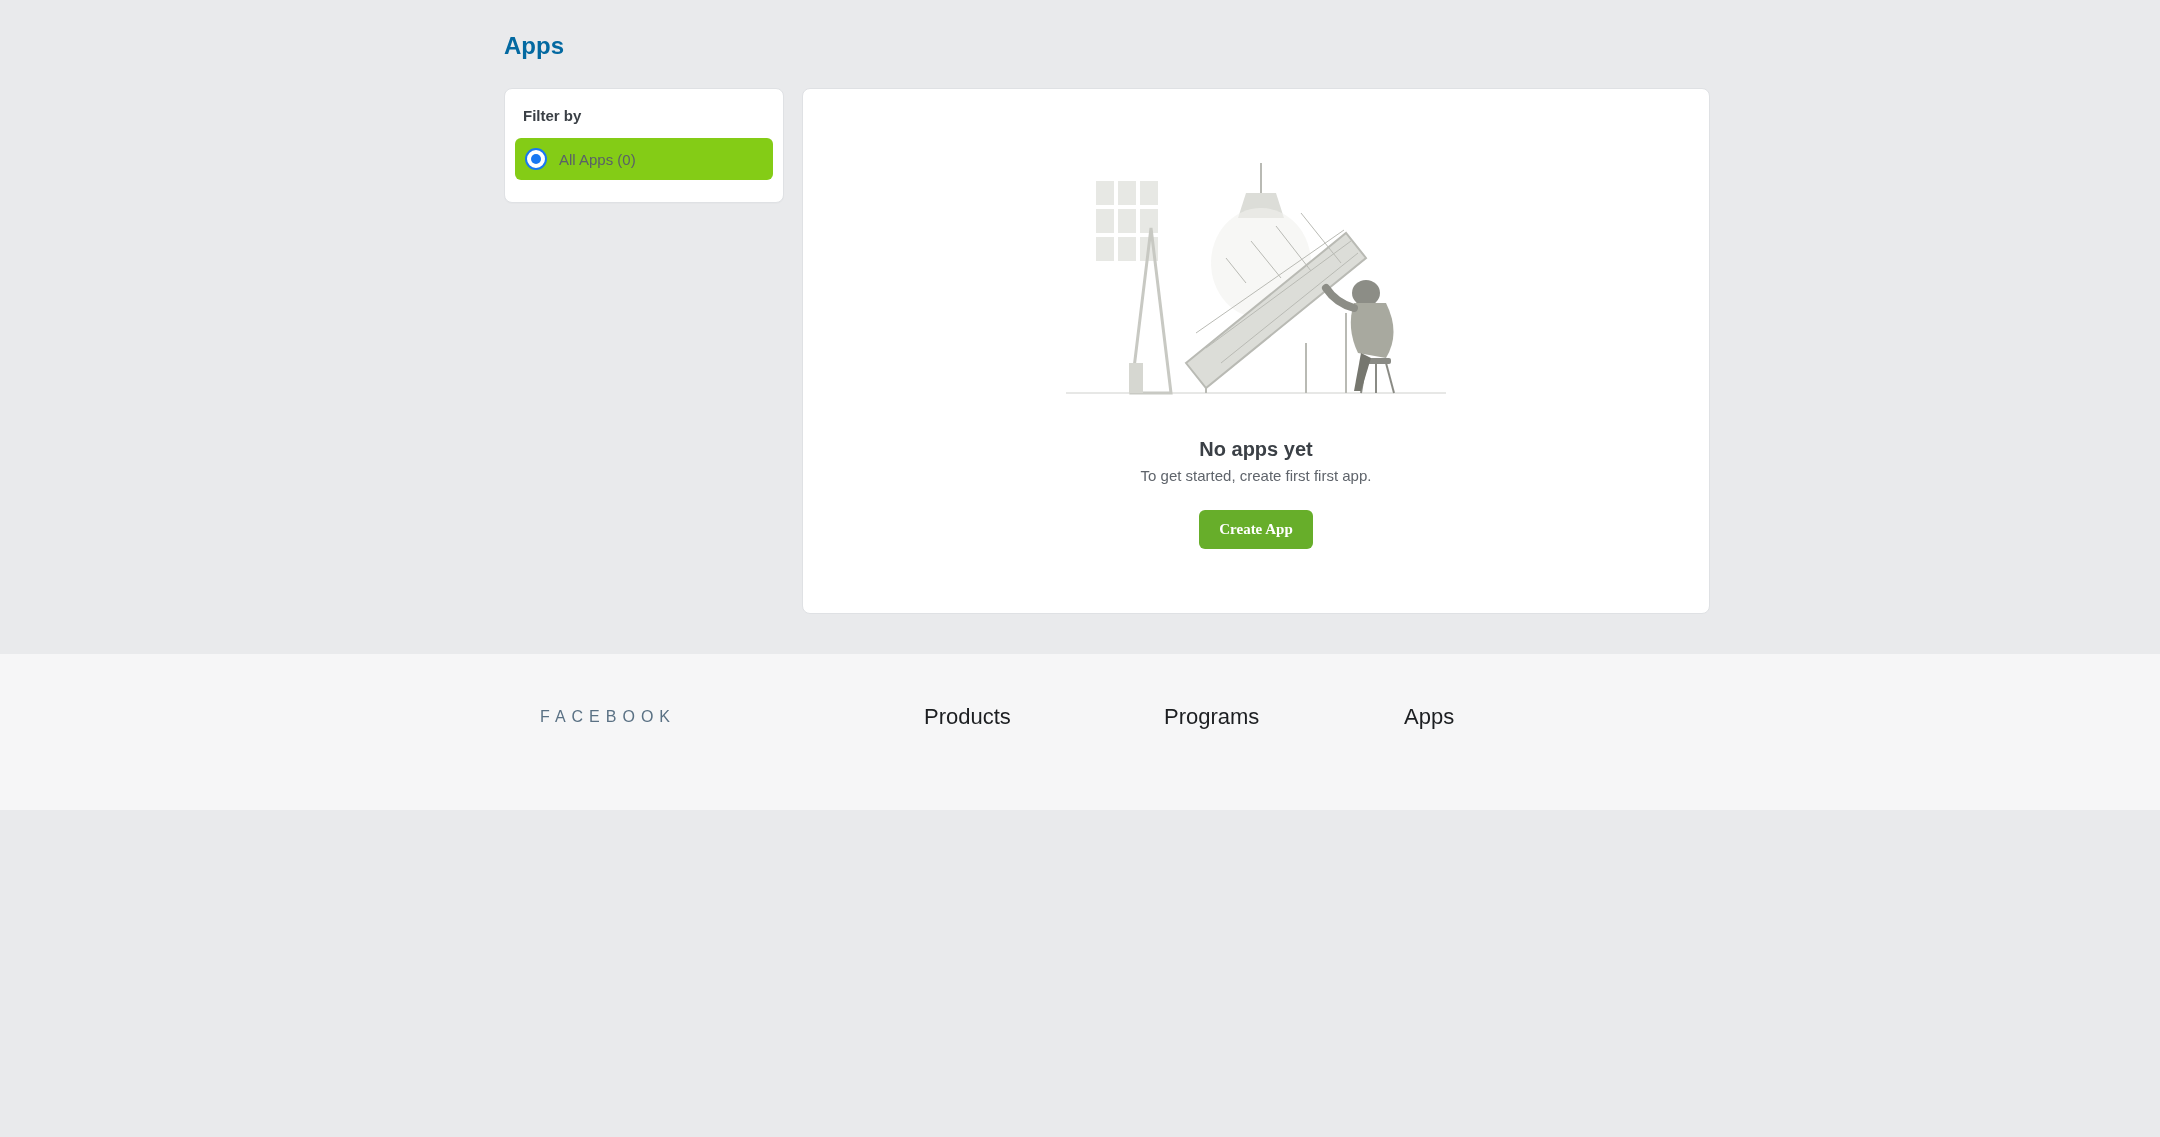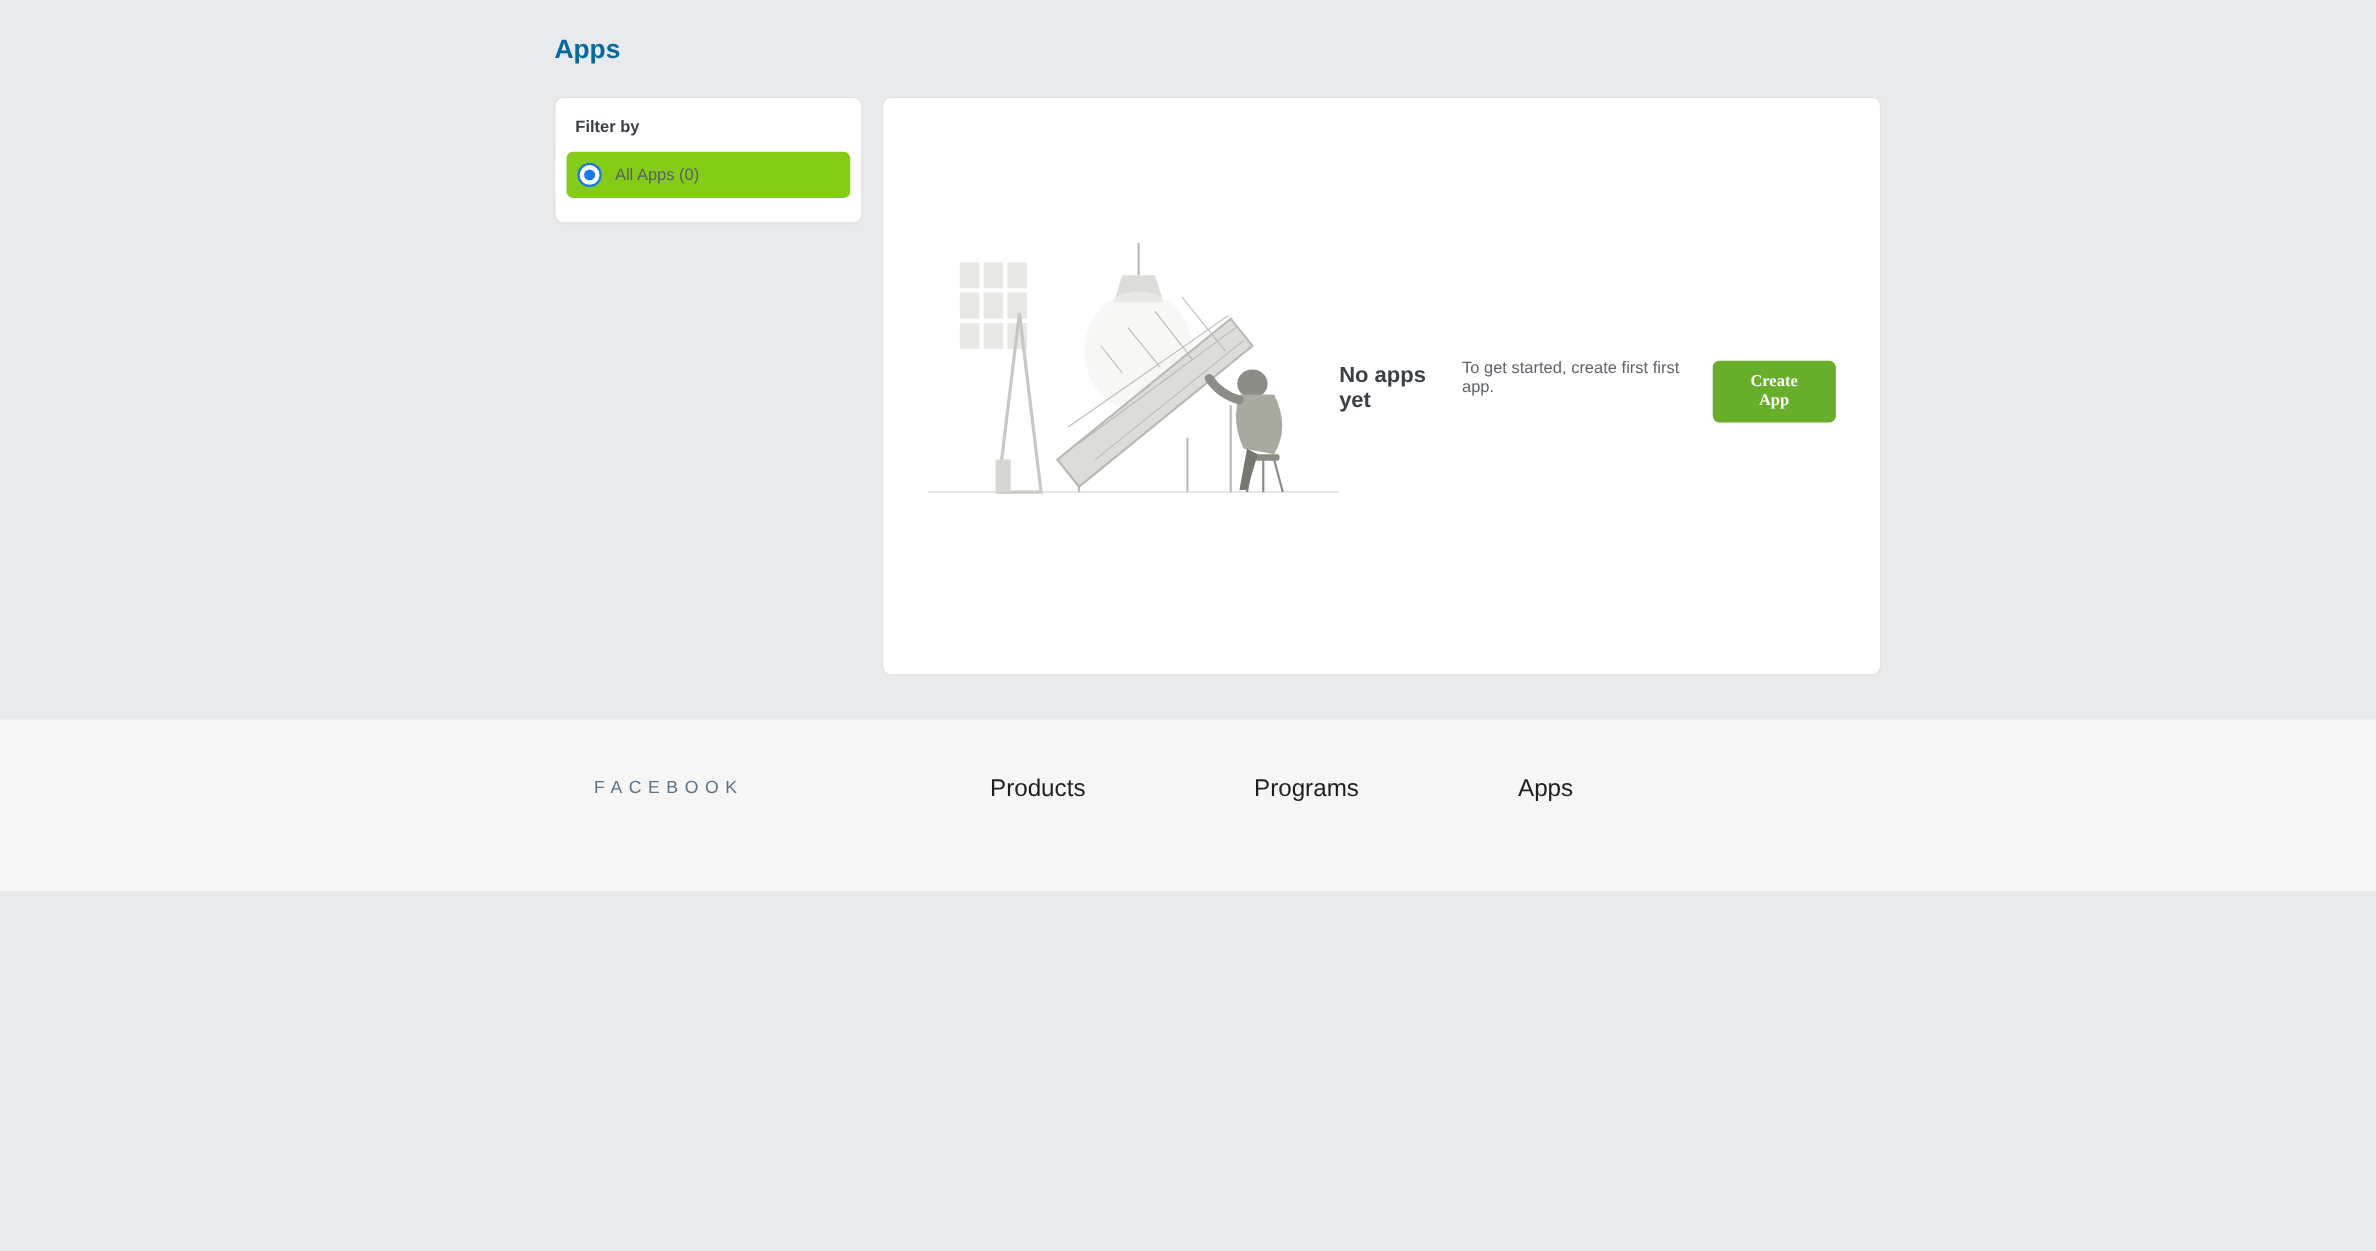--- a/index.html
+++ b/index.html
@@ -81,21 +81,21 @@
       font-size: 15px;
       color: #5a6068;
     }
     .main-panel {
       flex: 1;
       background: #fff;
       border: 1px solid #dfe1e4;
       border-radius: 8px;
       min-height: 526px;
       display: flex;
-      flex-direction: row;
+      flex-direction: column;
       align-items: center;
       justify-content: center;
       padding: 60px 40px 50px 40px;
     }
     .illustration {
       width: 380px;
       height: 235px;
       margin-bottom: 40px;
     }
     .empty-title {
@@ -135,20 +135,21 @@
     .footer-brand {
       flex: 0 0 360px;
       font-size: 16px;
       font-weight: 400;
       letter-spacing: 6px;
       color: #5a7184;
       padding-top: 4px;
     }
     .footer-col {
       flex: 1;
+      margin-left: 24px;
     }
     .footer-col-title {
       font-size: 22px;
       font-weight: 500;
       color: #1c1e21;
     }
   </style>
 </head>
 <body>
 

